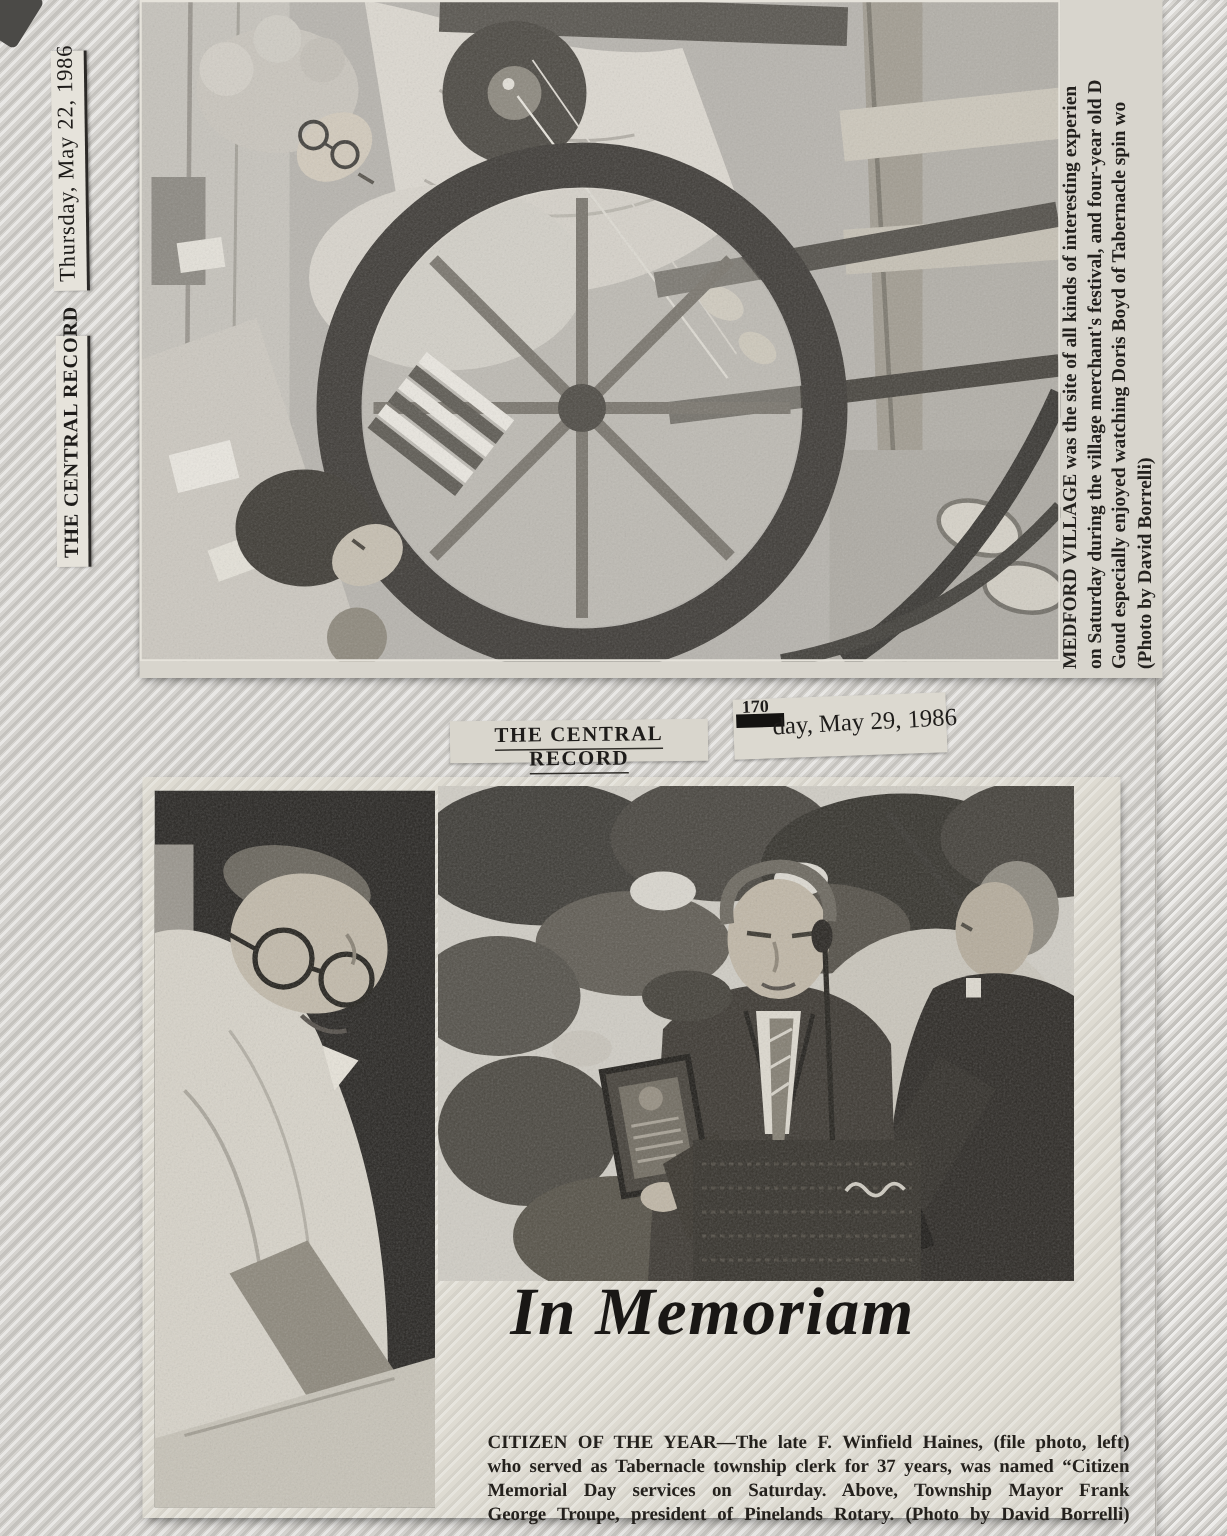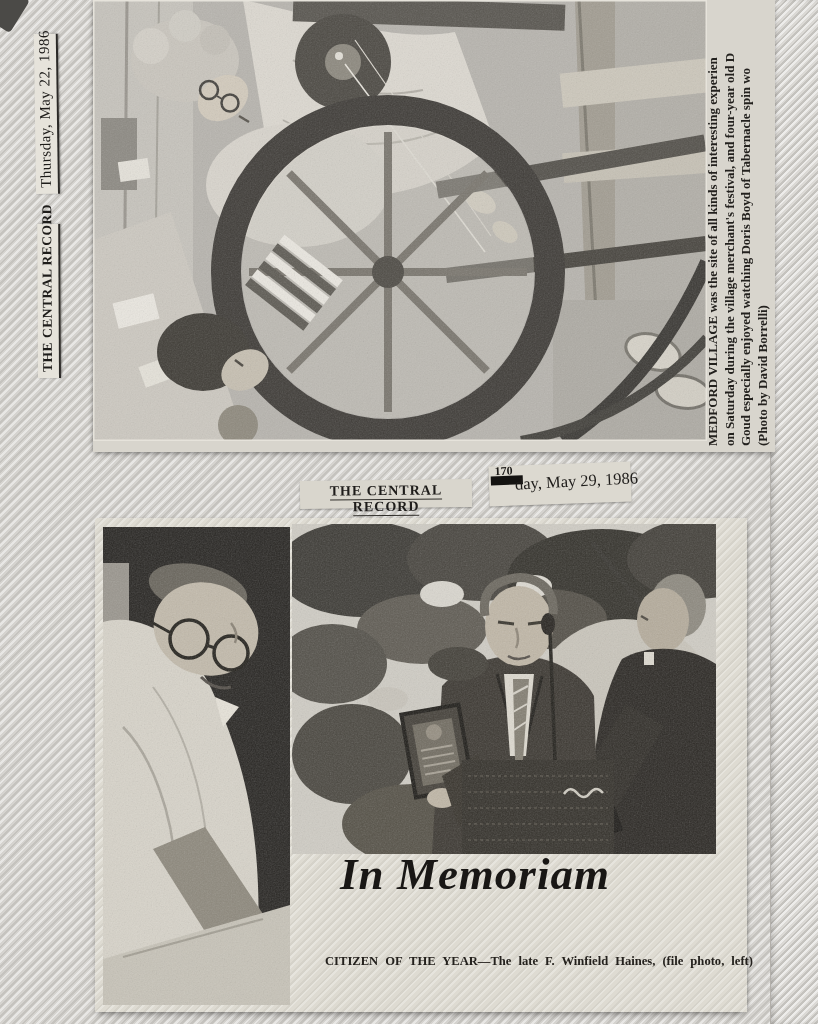--- a/index.html
+++ b/index.html
@@ -300,14 +300,17 @@
     <line x1="258" y1="108" x2="263" y2="236" stroke="#26241f" stroke-width="3.5"></line>
     <ellipse cx="256" cy="100" rx="7" ry="11" fill="#2a2723"></ellipse>
     <ellipse cx="166" cy="140" rx="30" ry="17" fill="#45423b"></ellipse>
     <rect width="424" height="330" filter="url(#grain)" opacity="0.22"></rect>
   </svg>
 
   <div id="headline">In Memoriam</div>
 
   <div id="mem-caption">
     <div class="cap-line">CITIZEN OF THE YEAR—The late F. Winfield Haines, (file photo, left)</div>
+    <div class="cap-line">who served as Tabernacle township clerk for 37 years, was named “Citizen</div>
+    <div class="cap-line">Memorial Day services on Saturday. Above, Township Mayor Frank</div>
+    <div class="cap-line">George Troupe, president of Pinelands Rotary. (Photo by David Borrelli)</div>
   </div>
 </div>
 
 </body></html>

